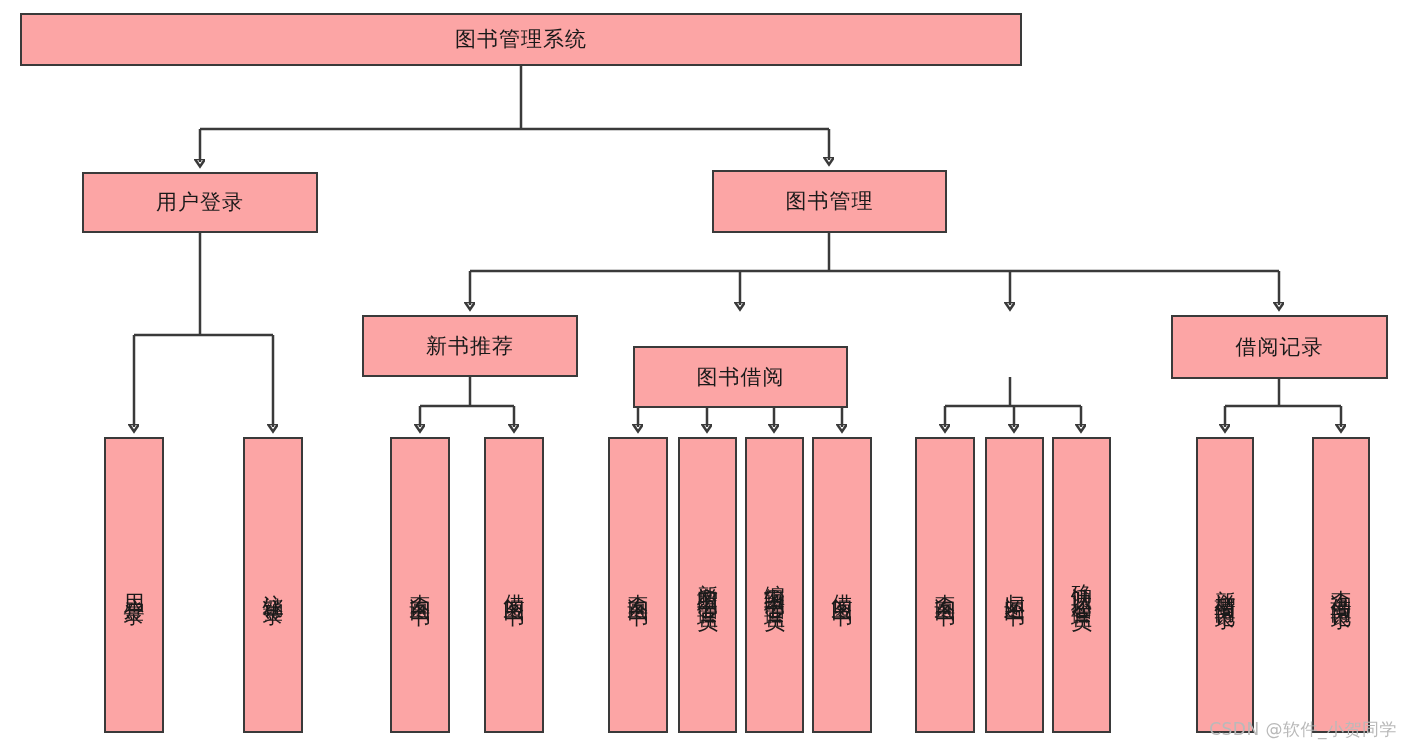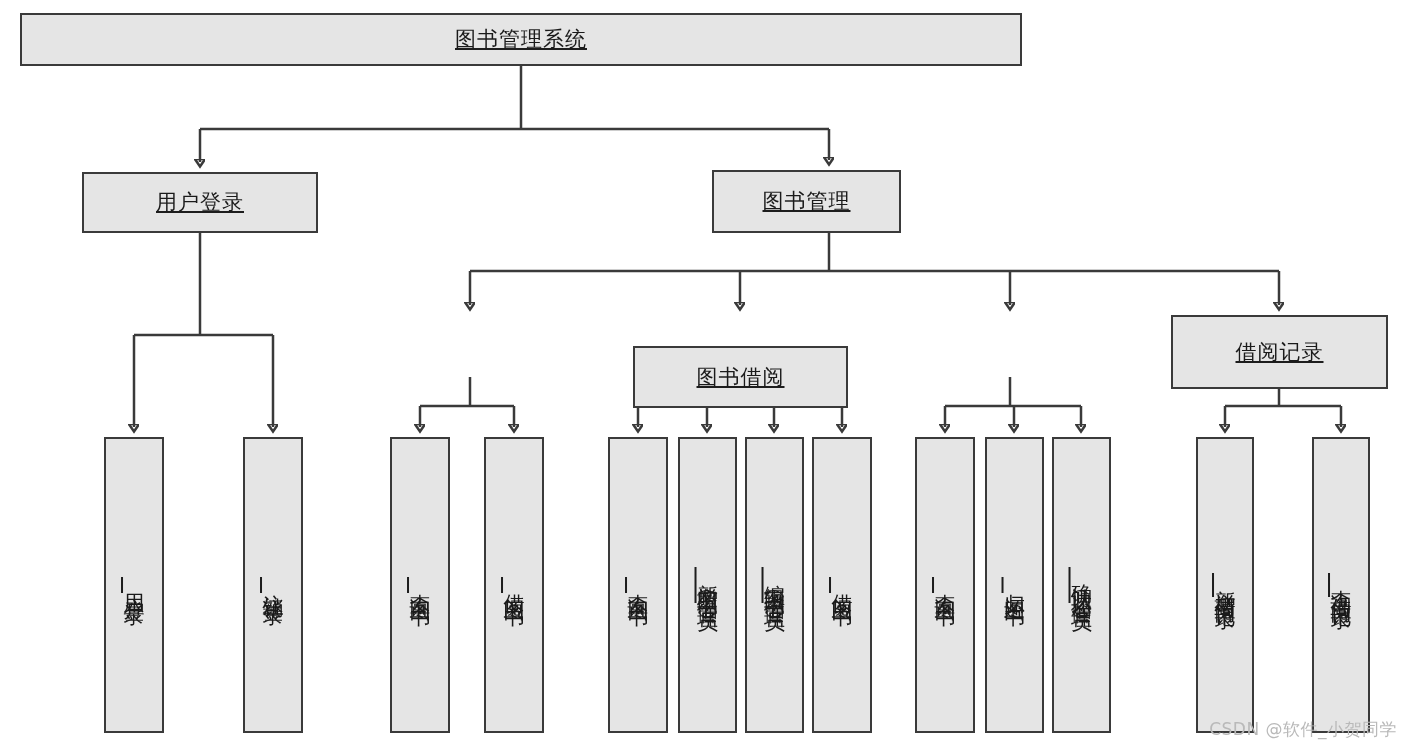--- a/index.html
+++ b/index.html
@@ -1,20 +1,20 @@
 <!DOCTYPE html>
 <html><head>
 <meta charset="utf-8">
 <style>
   html,body{margin:0;padding:0;background:#ffffff;}
   body{width:1405px;height:747px;position:relative;overflow:hidden;
        font-family:"DejaVu Sans","Liberation Sans",sans-serif;color:#1d1d1d;}
   #canvas{position:absolute;left:0;top:0;width:1405px;height:747px;}
-  .node{position:absolute;box-sizing:border-box;background:#e5e5e5;
-        border:2.5px solid #3a3a3a;display:flex;align-items:center;justify-content:center;text-decoration:underline;}
+  .node{position:absolute;box-sizing:border-box;background:#fca5a5;
+        border:2.5px solid #3a3a3a;display:flex;align-items:center;justify-content:center;}
   .node .lbl{font-size:21px;line-height:1.25;letter-spacing:1px;color:#1a1a1a;white-space:nowrap;}
   .node.vert{align-items:center;justify-content:center;}
   .node.vert .lbl{writing-mode:vertical-rl;text-orientation:upright;
                   font-size:21px;letter-spacing:4px;line-height:1.05;white-space:normal;
                   max-height:100%;}
   .watermark{position:absolute;right:8px;bottom:6px;font-size:17px;color:#b9b9b9;
              letter-spacing:.5px;white-space:nowrap;}
   svg.links{position:absolute;left:0;top:0;width:1405px;height:747px;pointer-events:none;}
   svg.links path,svg.links line{stroke:#3a3a3a;stroke-width:2.5;fill:none;}
 </style>
@@ -71,28 +71,31 @@
     <line x1="1341" y1="406" x2="1341" y2="427" marker-end="url(#arr)"></line>
   </svg>
 
   <div class="node" id="root-node" style="left: 20px; top: 13px; width: 1002px; height: 53px;">
     <span class="lbl">图书管理系统</span>
   </div>
 
   <div class="node" id="l2-0" style="left: 82px; top: 172px; width: 236px; height: 61px;">
     <span class="lbl">用户登录</span>
   </div>
-  <div class="node" id="l2-1" style="left: 712px; top: 170px; width: 189px; height: 63px;">
+  <div class="node" id="l2-1" style="left: 712px; top: 170px; width: 235px; height: 63px;">
     <span class="lbl">图书管理</span>
   </div>
 
+  <div class="node" id="l3-0" style="left: 362px; top: 315px; width: 216px; height: 62px;">
+    <span class="lbl">新书推荐</span>
+  </div>
   <div class="node" id="l3-1" style="left: 633px; top: 315px; width: 215px; height: 62px; margin-top: 31px;">
     <span class="lbl">图书借阅</span>
   </div>
-  <div class="node" id="l3-3" style="left: 1171px; top: 315px; width: 217px; height: 74px;">
+  <div class="node" id="l3-3" style="left: 1171px; top: 315px; width: 217px; height: 64px;">
     <span class="lbl">借阅记录</span>
   </div>
 
   <div class="node vert" id="lf-0" style="left: 104px; top: 437px; width: 60px; height: 296px;">
     <span class="lbl">用户登录</span>
     </div>
   <div class="node vert" id="lf-1" style="left: 243px; top: 437px; width: 60px; height: 296px;">
     <span class="lbl">注销登录</span>
     </div>
   <div class="node vert" id="lf-2" style="left: 390px; top: 437px; width: 60px; height: 296px;">

